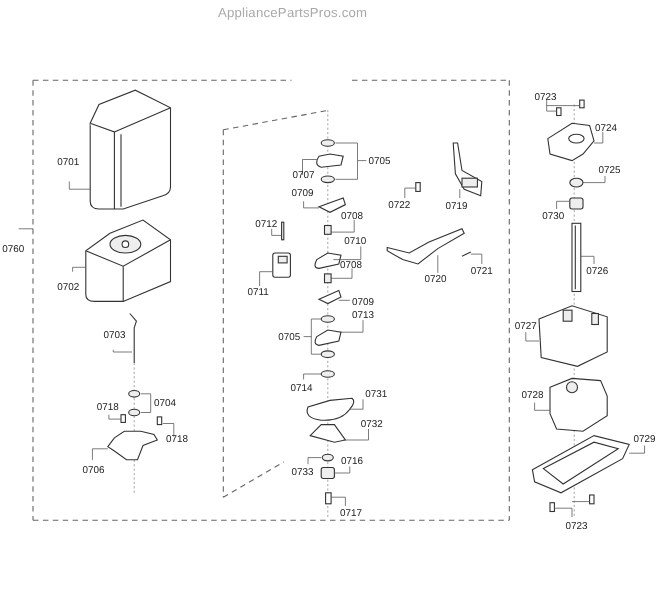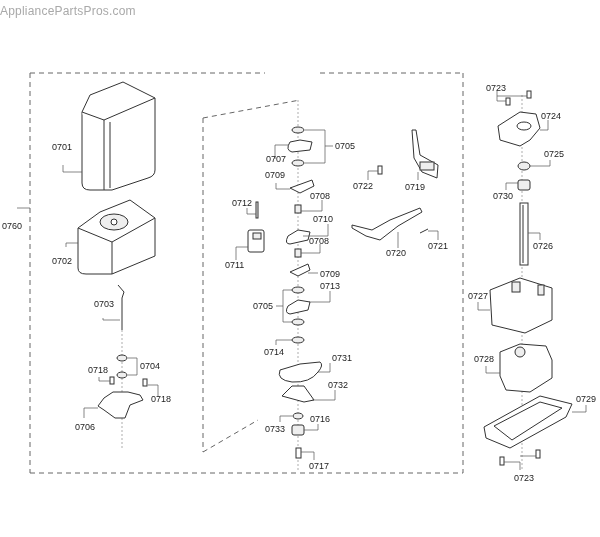--- a/index.html
+++ b/index.html
@@ -1,18 +1,18 @@
 <!DOCTYPE html>
 <html><head>
 <meta charset="utf-8">
 <style>
   html, body { margin: 0; padding: 0; background: #ffffff; }
   body { width: 600px; height: 537px; position: relative; overflow: hidden;
          font-family: "Liberation Sans", sans-serif; }
-  #watermark { position: absolute; left: 0; width: 532px; top: 4px; 
+  #watermark { position: absolute; left: 0; width: 532px; top: 4px; text-align: center;
                font-size: 12px; color: #a9a9a9; letter-spacing: 0.2px; }
   svg#diagram { position: absolute; left: 0; top: 0; }
   .lbl { font-family: "Liberation Sans", sans-serif; font-size: 9px; fill: #222; }
   .dash { stroke: #666; stroke-width: 1; stroke-dasharray: 5 4; fill: none; }
   .leader { stroke: #555; stroke-width: 0.7; fill: none; }
   .part { stroke: #333; stroke-width: 1; fill: #fff; }
   .partg { stroke: #333; stroke-width: 1; fill: #eee; }
   .axis { stroke: #777; stroke-width: 0.6; stroke-dasharray: 2 2; fill: none; }
 </style>
 </head>

